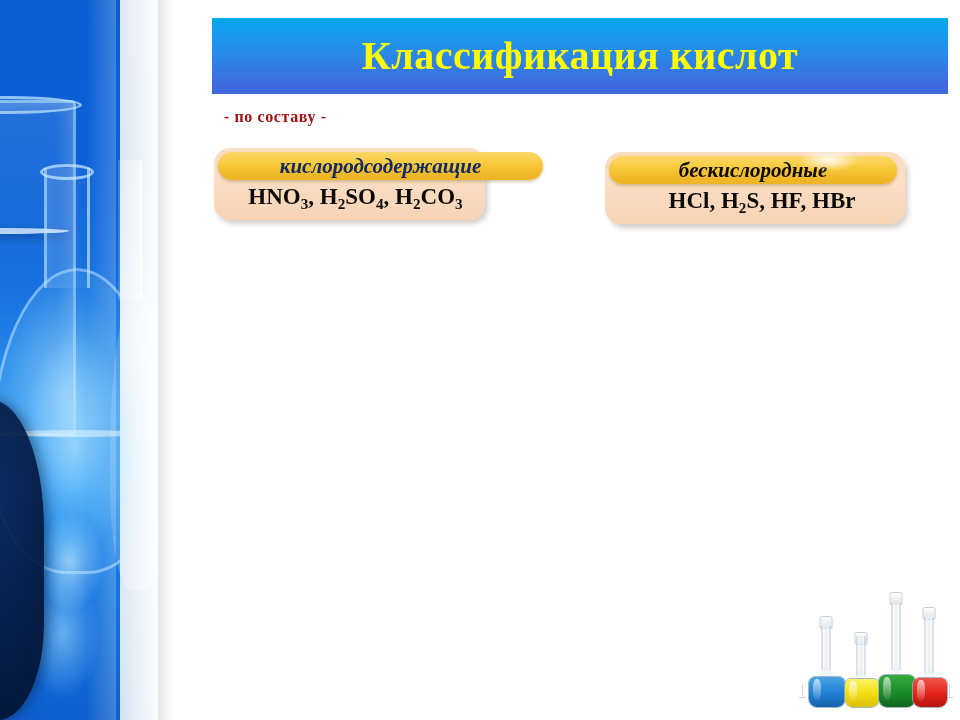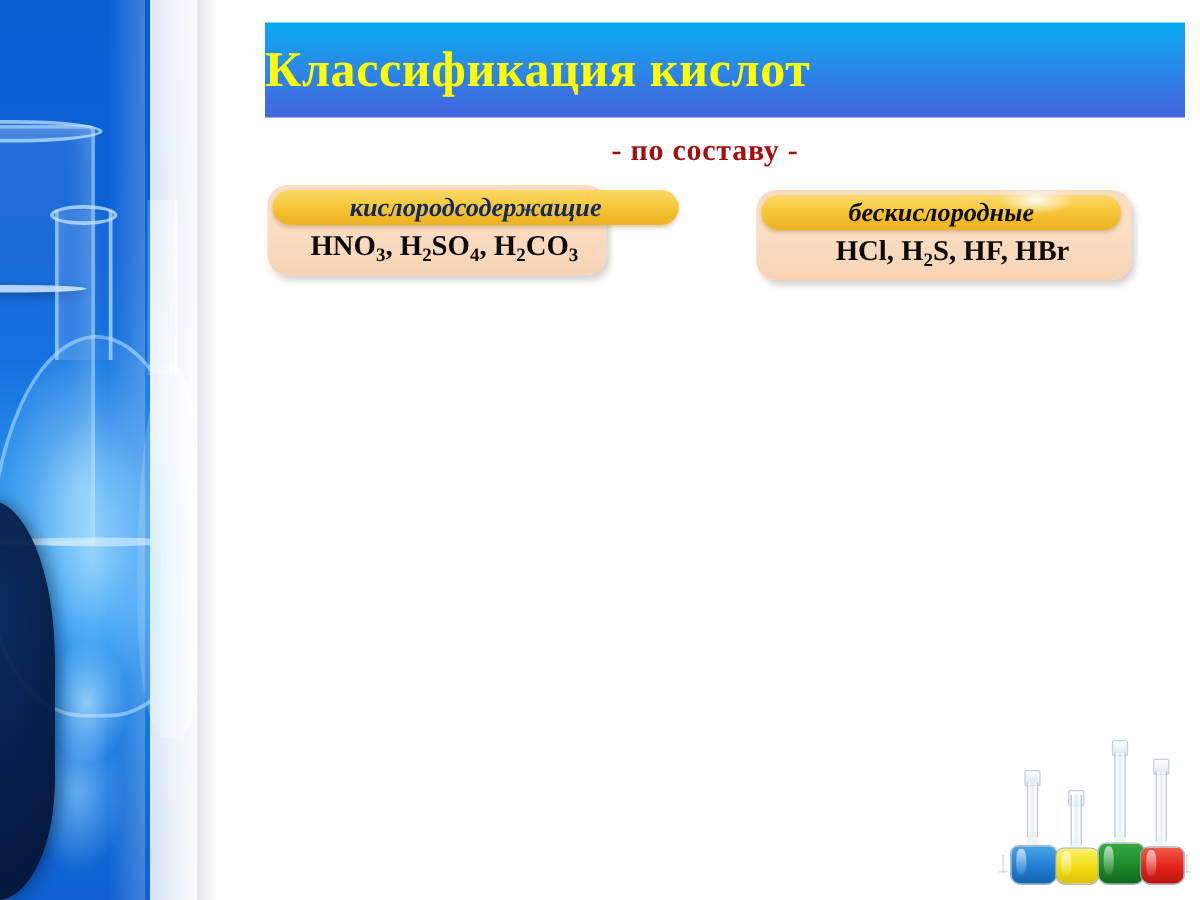--- a/index.html
+++ b/index.html
@@ -150,43 +150,43 @@
   
   #title-bar {
     position: absolute;
     left: 212px;
     top: 18px;
     width: 736px;
     height: 76px;
     background: linear-gradient(180deg, #00a8f0 0%, #13a0ee 14%, #2b86e8 52%, #3c6fe0 82%, #4266dd 100%);
     display: flex;
     align-items: center;
+    justify-content: center;
   }
   #title-text {
     color: #ffff00;
     font-family: "Liberation Serif", serif;
     font-weight: bold;
     font-size: 40px;
     letter-spacing: 0.5px;
     line-height: 1;
     white-space: nowrap;
     text-align: center;
   }
 
   
   #subtitle {
     position: absolute;
-    left: 196px;
+    left: 224px;
     top: 108px;
     width: 736px;
-    text-align: center;
     color: #a40f0f;
     font-family: "Liberation Serif", serif;
     font-weight: bold;
-    font-size: 24px;
+    font-size: 16px;
     letter-spacing: 0.6px;
     white-space: nowrap;
   }
 
   
   .cat-box {
     position: absolute;
     border-radius: 16px;
     background: linear-gradient(180deg, #f9ddc2 0%, #fbdfc6 38%, #f7d3b4 100%);
     box-shadow: 3px 4px 5px rgba(120,100,80,0.30);

